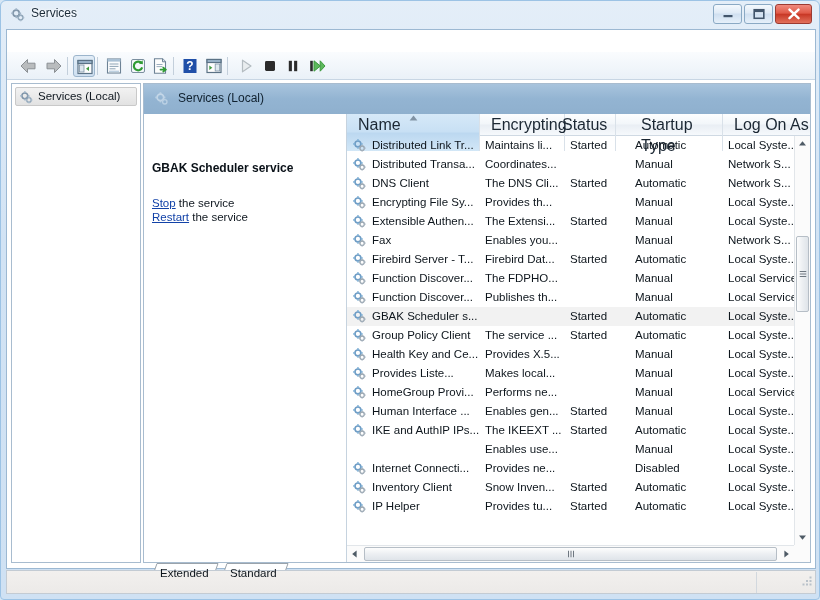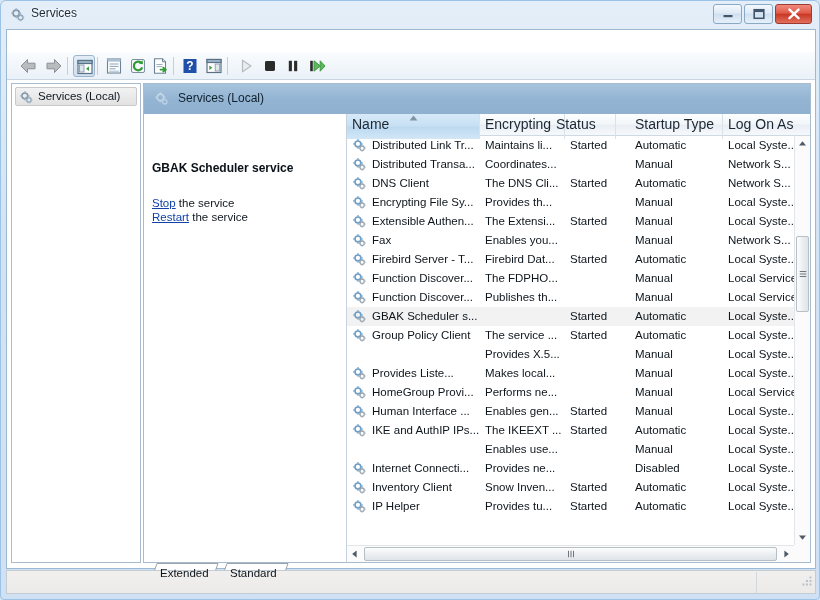--- a/index.html
+++ b/index.html
@@ -123,22 +123,22 @@
     position:absolute;left:202px;top:30px;right:0;bottom:0;
     background:#fff;border-left:1px solid #c6d3df;box-sizing:border-box;
     overflow:hidden;
   }
   #list-header{
     position:absolute;left:0;top:0;right:0;height:22px;
     background:linear-gradient(to bottom,#fdfeff 0%,#f2f6fa 48%,#e9eef4 52%,#f6f9fc 100%);
     border-bottom:1px solid #cfd9e3;box-sizing:border-box;
   }
   .hdr-cell{
-    position:absolute;top:0;height:25px;font-size:14px;color:#1b2733;
-    line-height:21px;padding-left:5px;box-sizing:border-box;
+    position:absolute;top:0;height:37px;font-size:16px;color:#1b2733;
+    line-height:21px;padding-left:11px;box-sizing:border-box;
     border-right:1px solid #d9e1e9;cursor:default;
   }
   .hdr-cell.sorted{
     background:linear-gradient(to bottom,#d6e9f8 0%,#c8e0f4 48%,#bcd8f0 52%,#d2e7f7 100%);
   }
   .sort-arrow{position:absolute;left:50%;top:1px;margin-left:-4px;}
 
   #rows{
     position:absolute;left:0;top:22px;right:16px;bottom:17px;
     overflow:hidden;
@@ -729,20 +729,43 @@
   </g>
                   </svg></span>
                 <span class="txt">Group Policy Client</span>
               </div>
               <div class="cell" style="left: 138px; width: 81px;">The service ...</div>
               <div class="cell" style="left: 223px; width: 61px;">Started</div>
               <div class="cell" style="left: 288px; width: 89px;">Automatic</div>
               <div class="cell" style="left: 381px; width: 86px;">Local Syste...</div>
             </div>
             <div class="row">
+              <div class="cell c-name" style="width: 128px;">
+                <span class="gear"><svg width="15" height="15" viewBox="0 0 16 16">
+  <g fill="none" stroke="#6e9cc4" stroke-width="1.7">
+                      <circle cx="6.3" cy="6.3" r="3.1"></circle>
+                    </g>
+  <g fill="#7fb0d6">
+    <rect x="5.5" y="1.2" width="1.7" height="2.1"></rect>
+                      <rect x="5.5" y="9.3" width="1.7" height="2.1"></rect>
+    <rect x="1.2" y="5.5" width="2.1" height="1.7"></rect>
+                      <rect x="9.3" y="5.5" width="2.1" height="1.7"></rect>
+  </g>
+  <g fill="none" stroke="#9aa7b2" stroke-width="1.4">
+                      <circle cx="10.8" cy="10.8" r="2.3"></circle>
+                    </g>
+  <g fill="#a6b3be">
+    <rect x="10.1" y="7.1" width="1.4" height="1.6"></rect>
+                      <rect x="10.1" y="12.9" width="1.4" height="1.6"></rect>
+    <rect x="7.1" y="10.1" width="1.6" height="1.4"></rect>
+                      <rect x="12.9" y="10.1" width="1.6" height="1.4"></rect>
+  </g>
+                  </svg></span>
+                <span class="txt">Health Key and Ce...</span>
+              </div>
               <div class="cell" style="left: 138px; width: 81px;">Provides X.5...</div>
               <div class="cell" style="left: 223px; width: 61px;"></div>
               <div class="cell" style="left: 288px; width: 89px;">Manual</div>
               <div class="cell" style="left: 381px; width: 86px;">Local Syste...</div>
             </div>
             <div class="row">
               <div class="cell c-name" style="width: 128px;">
                 <span class="gear"><svg width="15" height="15" viewBox="0 0 16 16">
   <g fill="none" stroke="#6e9cc4" stroke-width="1.7">
                       <circle cx="6.3" cy="6.3" r="3.1"></circle>

